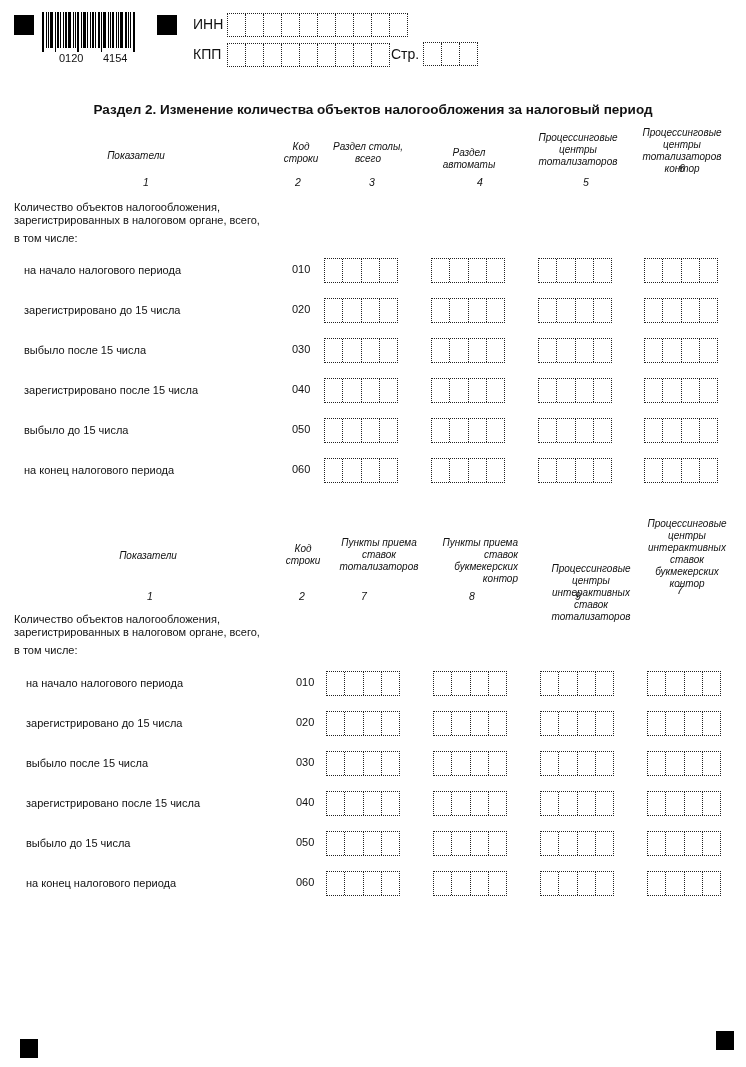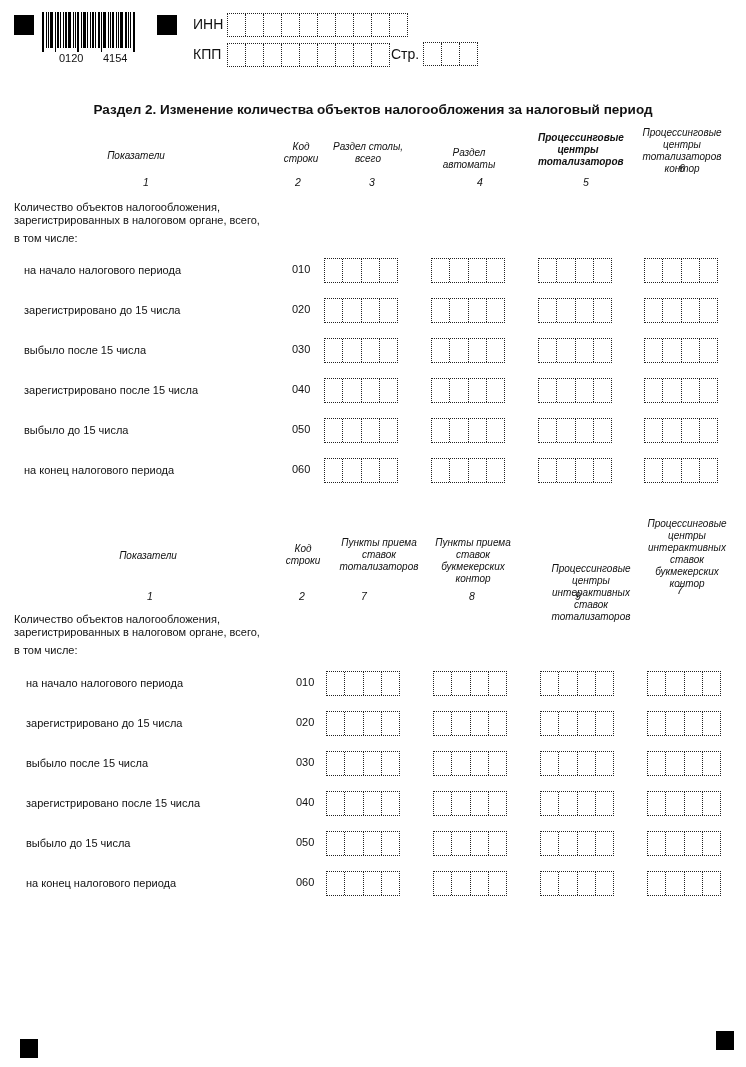--- a/index.html
+++ b/index.html
@@ -118,21 +118,21 @@
 
 <div id="table-0">
     <div class="col-head" style="left: 86px; top: 150px; width: 100px;">Показатели</div>
     <div class="col-num" style="left: 136px; width: 20px; top: 176px;">1</div>
     <div class="col-head" style="left: 283px; top: 141px; width: 36px;">Код строки</div>
     <div class="col-num" style="left: 288px; width: 20px; top: 176px;">2</div>
     <div class="col-head" style="left: 328px; top: 141px; width: 80px;">Раздел столы, всего</div>
     <div class="col-num" style="left: 362px; width: 20px; top: 176px;">3</div>
     <div class="col-head" style="left: 425px; top: 147px; width: 88px;">Раздел автоматы</div>
     <div class="col-num" style="left: 470px; width: 20px; top: 176px;">4</div>
-    <div class="col-head" style="left: 538px; top: 132px; width: 80px; font-weight: bold;">Процессинговые центры тотализаторов</div>
+    <div class="col-head" style="left: 538px; top: 132px; width: 80px;">Процессинговые центры тотализаторов</div>
     <div class="col-num" style="left: 576px; width: 20px; top: 176px;">5</div>
     <div class="col-head" style="left: 638px; top: 127px; width: 88px;">Процессинговые центры тотализаторов контор</div>
     <div class="col-num" style="left: 672px; width: 20px; top: 162px;">6</div>
     <div class="intro" style="top: 201px;"><span>Количество объектов налогообложения,</span><br><span>зарегистрированных в налоговом органе, всего,</span><br><span class="l3">в том числе:</span></div>
     <div class="row-label" style="top: 264px;">на начало налогового периода</div>
     <div class="row-code" style="left: 292px; top: 263px;">010</div>
     <div class="field" style="left: 324px; top: 258px; width: 74px; height: 25px;">
       <div class="cell"></div>
       <div class="cell"></div>
       <div class="cell"></div>
@@ -287,21 +287,21 @@
       <div class="cell"></div>
     </div>
   </div>
 <div id="table-1">
     <div class="col-head" style="left: 98px; top: 550px; width: 100px;">Показатели</div>
     <div class="col-num" style="left: 140px; width: 20px; top: 590px;">1</div>
     <div class="col-head" style="left: 285px; top: 543px; width: 36px;">Код строки</div>
     <div class="col-num" style="left: 292px; width: 20px; top: 590px;">2</div>
     <div class="col-head" style="left: 334px; top: 537px; width: 90px;">Пункты приема ставок тотализаторов</div>
     <div class="col-num" style="left: 354px; width: 20px; top: 590px;">7</div>
-    <div class="col-head" style="left: 428px; top: 537px; width: 90px;">Пункты приема ставок букмекерских контор</div>
+    <div class="col-head" style="left: 428px; top: 537px; width: 90px; text-align: right;">Пункты приема ставок букмекерских контор</div>
     <div class="col-num" style="left: 462px; width: 20px; top: 590px;">8</div>
     <div class="col-head" style="left: 545px; top: 554px; width: 92px; margin-top: 9px;">Процессинговые центры интерактивных ставок тотализаторов</div>
     <div class="col-num" style="left: 568px; width: 20px; top: 590px;">9</div>
     <div class="col-head" style="left: 643px; top: 518px; width: 88px;">Процессинговые центры интерактивных ставок букмекерских контор</div>
     <div class="col-num" style="left: 670px; width: 20px; top: 584px;">7</div>
     <div class="intro" style="top: 613px;"><span>Количество объектов налогообложения,</span><br><span>зарегистрированных в налоговом органе, всего,</span><br><span class="l3">в том числе:</span></div>
     <div class="row-label" style="top: 677px; left: 26px;">на начало налогового периода</div>
     <div class="row-code" style="left: 296px; top: 676px;">010</div>
     <div class="field" style="left: 326px; top: 671px; width: 74px; height: 25px;">
       <div class="cell"></div>

